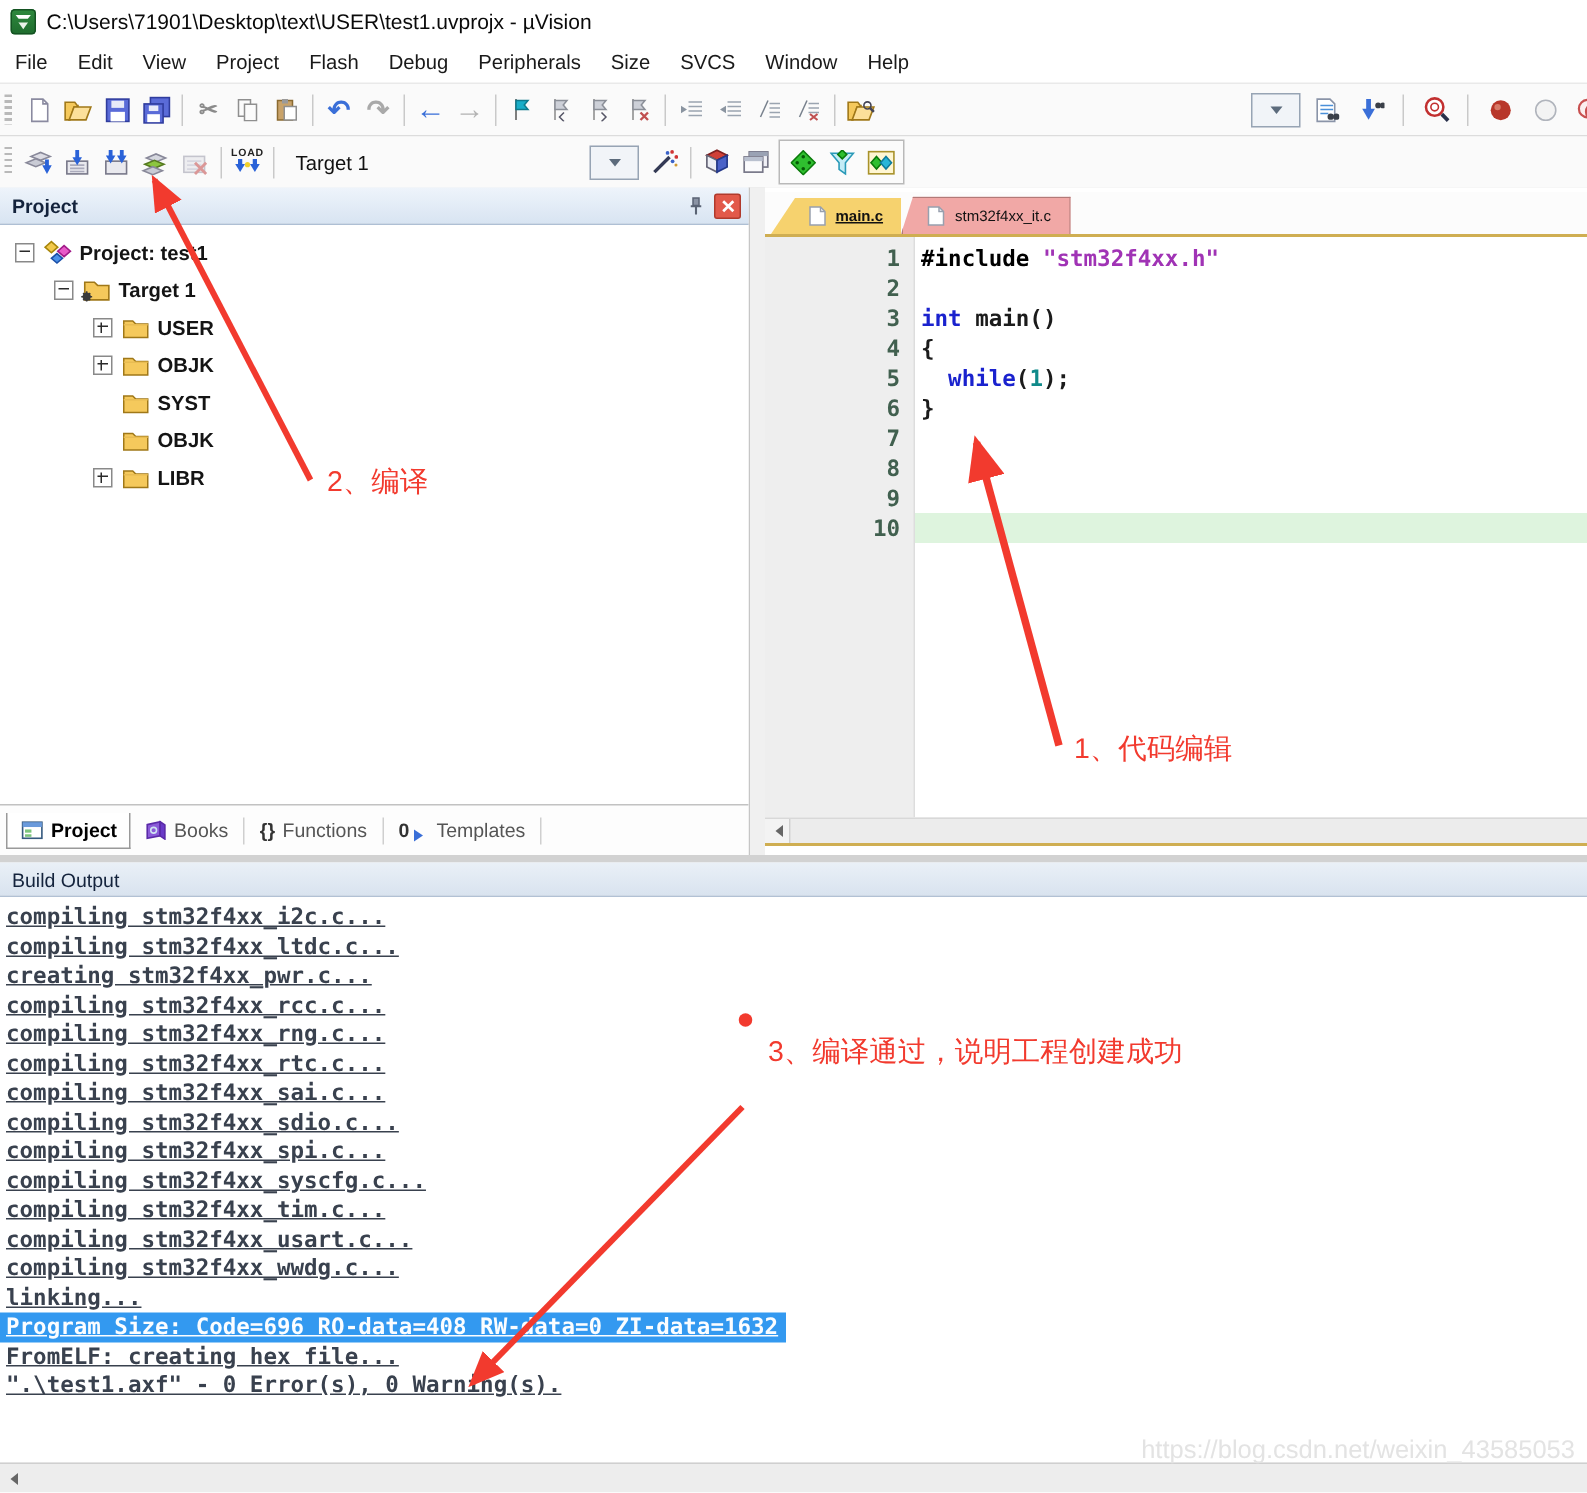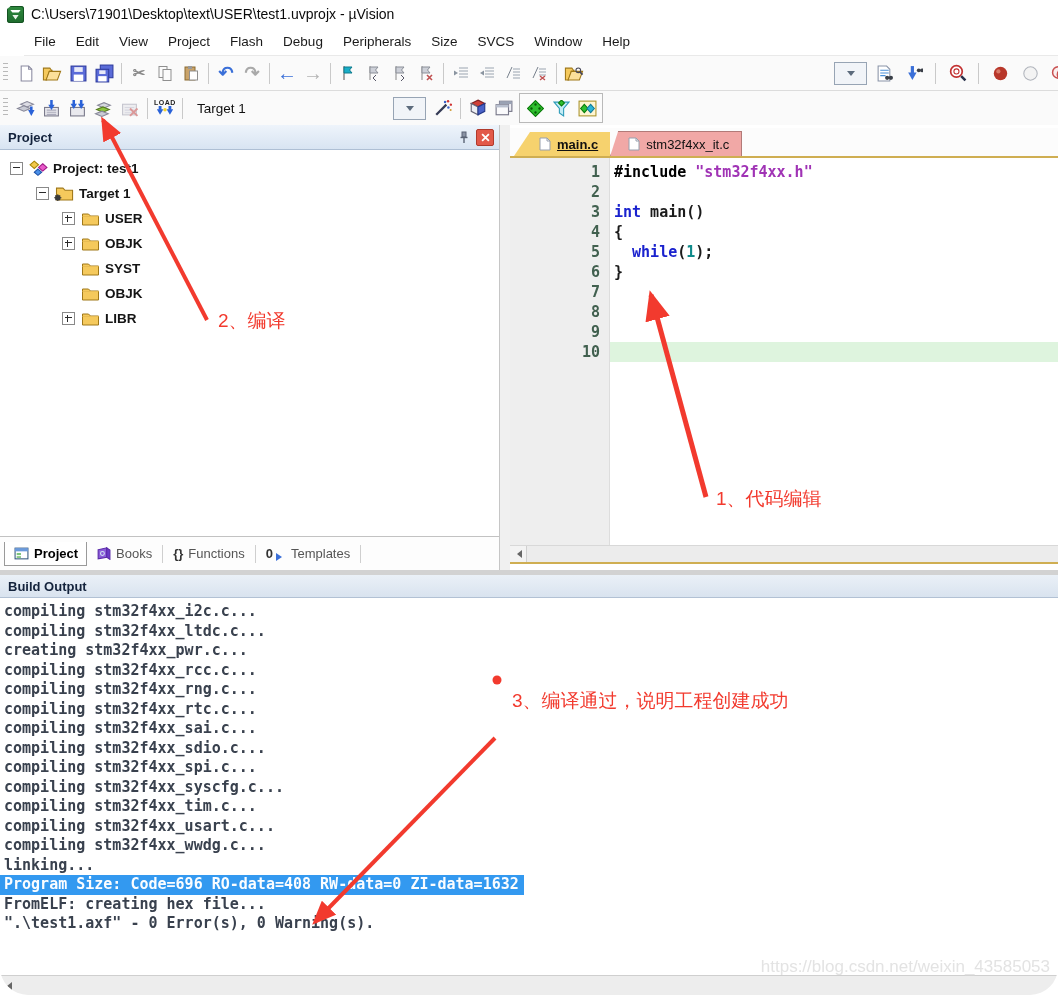--- a/index.html
+++ b/index.html
@@ -1,26 +1,26 @@
 <!DOCTYPE html>
 <html><head>
 <meta charset="utf-8">
 <style>
   html,body{margin:0;padding:0;background:#fff;}
   .screen{position:relative;width:1058px;height:995px;background:#fff;overflow:hidden;
-          font-family:"Liberation Sans",sans-serif;font-size:13px;color:#111;border-radius:28px;}
+          font-family:"Liberation Sans",sans-serif;font-size:13px;color:#111;}
   
   .titlebar{position:absolute;top:0;left:0;right:0;height:28px;display:flex;align-items:center;gap:7px;padding-left:7px;background:#fff;}
   .uv-logo{width:17px;height:17px;border-radius:3px;background:linear-gradient(#2f8a3e,#1e6b2d);
            box-shadow:inset 0 0 0 1px #145222;position:relative;}
   .uv-logo::before{content:"";position:absolute;left:3px;top:4px;width:11px;height:3px;background:#fff;clip-path:polygon(0 0,100% 0,78% 100%,22% 100%);}
   .uv-logo::after{content:"";position:absolute;left:5px;top:9px;width:7px;height:5px;background:#e8f2e8;clip-path:polygon(0 0,100% 0,50% 100%);}
   .title-text{font-size:14px;color:#0a0a0a;}
   
-  .menubar{position:absolute;top:28px;left:0;right:0;height:27px;display:flex;align-items:center;background:#fff;border-bottom:1px solid #e9e9e9;margin-left:24px;}
+  .menubar{position:absolute;top:28px;left:0;right:0;height:27px;display:flex;align-items:center;background:#fff;border-bottom:1px solid #e9e9e9;}
   .menu-item{padding:4px 10px;font-size:13.5px;color:#1a1a1a;cursor:default;}
   
   .toolbar{position:absolute;left:0;right:0;display:flex;align-items:center;background:#fafafa;border-bottom:1px solid #dcdcdc;}
   .tb1{top:56px;height:34px;}
   .tb2{top:91px;height:34px;}
   .grip{width:5px;height:20px;margin:0 5px 0 3px;background:repeating-linear-gradient(to bottom,#b9b9b9 0 1.5px,transparent 1.5px 4px);}
   .ic{width:26px;height:26px;display:flex;align-items:center;justify-content:center;flex:0 0 auto;}
   .ic svg{display:block;}
   .glyph{font-weight:bold;}
   .sep{width:1px;height:21px;background:#c9c9c9;margin:0 4px;flex:0 0 auto;}
@@ -47,41 +47,41 @@
   .lv0{padding-left:10px;} .lv1{padding-left:36px;} .lv2{padding-left:62px;}
   .panel-tabs{position:absolute;left:0;right:0;bottom:0;height:33px;border-top:1px solid #c2c2c2;background:#fdfdfd;display:flex;align-items:center;padding-left:4px;}
   .ptab{display:flex;align-items:center;gap:5px;padding:4px 8px;color:#555;font-size:13px;}
   .ptab.active{border:1px solid #9a9a9a;border-top:none;background:#fff;color:#000;font-weight:bold;}
   .ptab-sep{width:1px;height:18px;background:#cfcfcf;margin:0 2px;}
   .brace-glyph{font-weight:bold;color:#333;font-size:13px;}
   .tpl-arrow{width:0;height:0;border:4px solid transparent;border-left:6px solid #3a6fd8;margin-left:-2px;margin-top:6px;}
   
   .editor{position:absolute;left:510px;top:0;right:0;height:445px;background:#fff;}
   .tabbar{position:absolute;top:3px;left:0;right:0;height:28px;display:flex;align-items:flex-end;background:#fcfcfc;border-bottom:2px solid #cfae52;padding-left:4px;}
-  .etab{display:flex;align-items:center;gap:6px;height:24px;padding:0 12px 0 10px;font-size:13px;border:1px solid #9a8a55;border-bottom:none;position:relative;}
+  .etab{display:flex;align-items:center;gap:6px;height:24px;padding:0 12px 0 10px;font-size:10px;border:1px solid #9a8a55;border-bottom:none;position:relative;}
   .etab.active{background:#f6d26e;clip-path:polygon(0 100%,16px 0,100% 0,100% 100%);border:none;padding-left:24px;font-weight:bold;}
   .etab.active .etab-label{text-decoration:underline;}
   .etab.inactive{background:#f1a8a6;border-color:#b27a78;clip-path:polygon(8px 0,100% 0,100% 100%,0 100%);padding-left:16px;}
   .code-wrap{position:absolute;top:33px;left:0;right:0;height:387px;display:flex;background:#fff;overflow:hidden;}
   .gutter{width:90px;background:#eeeeee;border-right:1px solid #dddddd;padding:4px 9px 0 0;text-align:right;
           font:bold 15px "DejaVu Sans Mono",monospace;color:#41604f;flex:0 0 auto;}
   .gutter div{height:20px;line-height:20px;}
   .codecol{flex:1;padding:4px 0 0 4px;font:bold 15px "DejaVu Sans Mono",monospace;color:#1b1b1b;}
   .cline{height:20px;line-height:20px;white-space:pre;}
   .cline.cur{background:#def4de;margin-left:-4px;padding-left:4px;}
   .pp{color:#000000;} .str{color:#a033b5;} .kw{color:#1a22ce;} .num{color:#0f8a8a;}
   .hscroll{position:absolute;left:0;right:0;top:420px;height:16px;background:#ececec;border-top:1px solid #d8d8d8;border-bottom:2px solid #cfae52;display:flex;align-items:center;}
   .sb-arrow{width:16px;height:100%;display:flex;align-items:center;justify-content:center;border-right:1px solid #d0d0d0;background:#f3f3f3;}
   .tri-left{width:0;height:0;border:4px solid transparent;border-right:5px solid #666;margin-right:2px;}
   
   .band{position:absolute;top:570px;left:0;right:0;height:5px;background:#d2d2d2;}
-  .bo-header{position:absolute;top:575px;left:0;right:0;height:22px;background:linear-gradient(#eaf0f7,#d9e3ef);border-bottom:1px solid #b2c1d4;display:flex;align-items:center;padding-left:8px;font-weight:bold;color:#14233c;}
+  .bo-header{position:absolute;top:575px;left:0;right:0;height:22px;background:linear-gradient(#eaf0f7,#d9e3ef);border-bottom:1px solid #b2c1d4;display:flex;align-items:center;padding-left:8px;font-weight:normal;color:#14233c;}
   .bo{position:absolute;top:598px;left:0;right:0;height:377px;background:#fff;padding:4px 0 0 4px;
       font:bold 15px "DejaVu Sans Mono",monospace;color:#39414e;}
-  .bo div{height:19.5px;line-height:19.5px;white-space:pre;}
+  .bo div{height:19.5px;line-height:19.5px;white-space:pre;text-decoration:underline;}
   .bo .hl{background:#3399f0;color:#fbfdff;width:fit-content;padding:0 5px 0 0;margin-left:-4px;padding-left:4px;}
   .botbar{position:absolute;left:0;right:0;top:975px;height:20px;background:#ededed;border-top:1px solid #cfcfcf;display:flex;align-items:center;}
   
   .watermark{position:absolute;top:957px;right:8px;font-size:17px;color:#e3e3e3;z-index:4;}
   .anno{position:absolute;color:#f23a2e;font-size:19px;z-index:60;white-space:nowrap;}
   .anno1{left:716px;top:486px;}
   .anno2{left:218px;top:308px;}
   .anno3{left:512px;top:688px;}
   .overlay{position:absolute;left:0;top:0;z-index:55;pointer-events:none;}
 </style>

